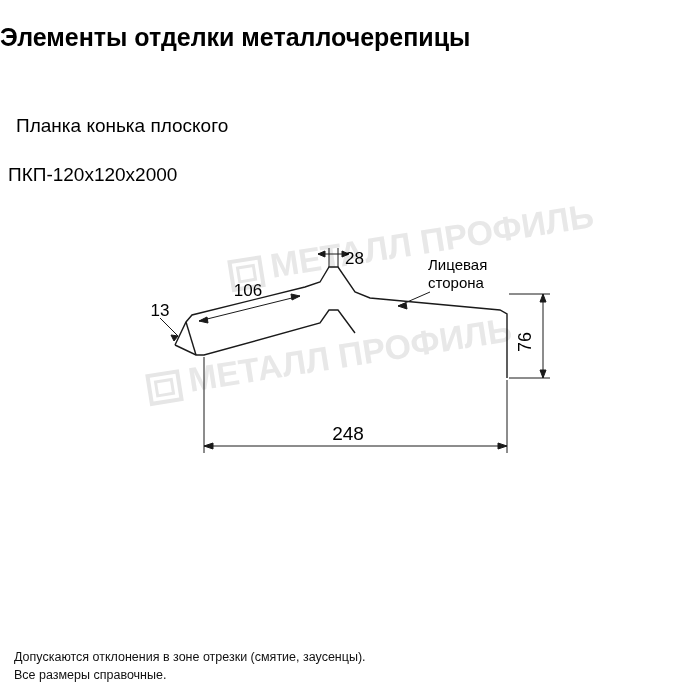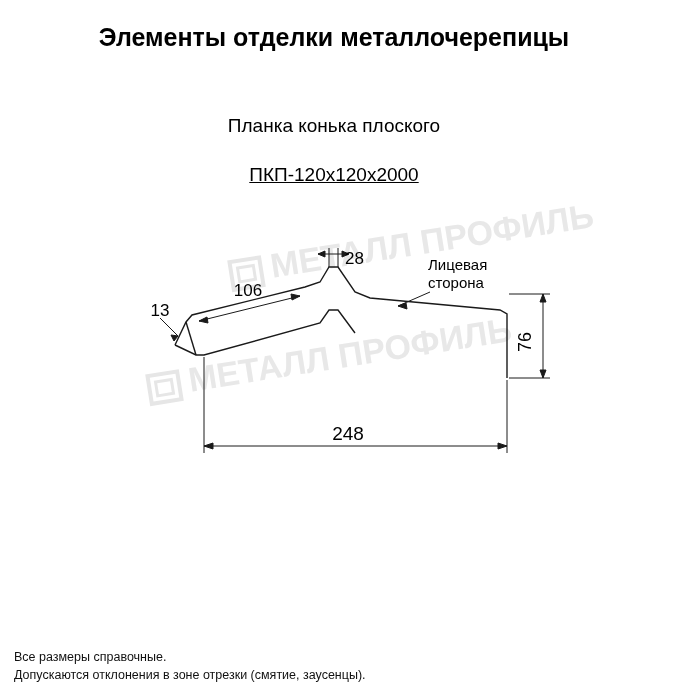--- a/index.html
+++ b/index.html
@@ -18,44 +18,43 @@
   .page {
     position: relative;
     width: 700px;
     height: 700px;
   }
   .title-block {
     position: absolute;
     top: 22px;
     left: 0;
     width: 668px;
-    text-align: center;
+    text-align: left;
   }
   .main-title {
     font-size: 25px;
     font-weight: bold;
     letter-spacing: 0px;
     color: #000000;
     margin: 0;
     line-height: 30px;
   }
   .sub-title {
     font-size: 19px;
     color: #000000;
     margin: 16px;
     line-height: 24px;
     padding-top: 46px;
   }
   .sub-title-2 {
     font-size: 19px;
     color: #000000;
-    margin: 16px;
+    margin: 8px;
     line-height: 24px;
     padding-top: 9px;
-    text-decoration: underline;
   }
   .drawing {
     position: absolute;
     top: 170px;
     left: 0;
     width: 700px;
     height: 320px;
   }
   .watermark-layer {
     position: absolute;
@@ -165,17 +164,17 @@
         <path d="M 204 276 L 507 276"></path>
         <path d="M 204 276 l 9 -3 l 0 6 z" fill="#1a1a1a"></path>
         <path d="M 507 276 l -9 -3 l 0 6 z" fill="#1a1a1a"></path>
       </g>
       <text x="348" y="270" font-size="19" text-anchor="middle" fill="#000000">248</text>
 
     </svg>
   </div>
 
   <div class="footer">
+    <div class="footer-line">Допускаются отклонения в зоне отрезки (смятие, заусенцы).</div>
     <div class="footer-line">Все размеры справочные.</div>
-    <div class="footer-line">Допускаются отклонения в зоне отрезки (смятие, заусенцы).</div>
   </div>
 
 </div>
 
 </body></html>

